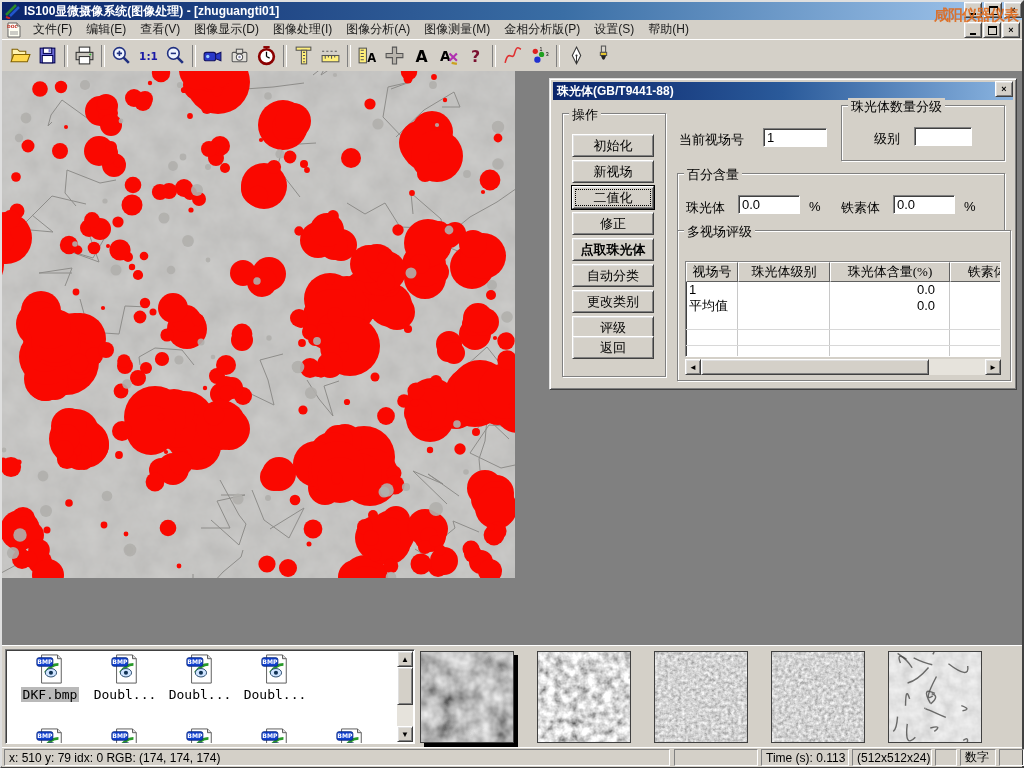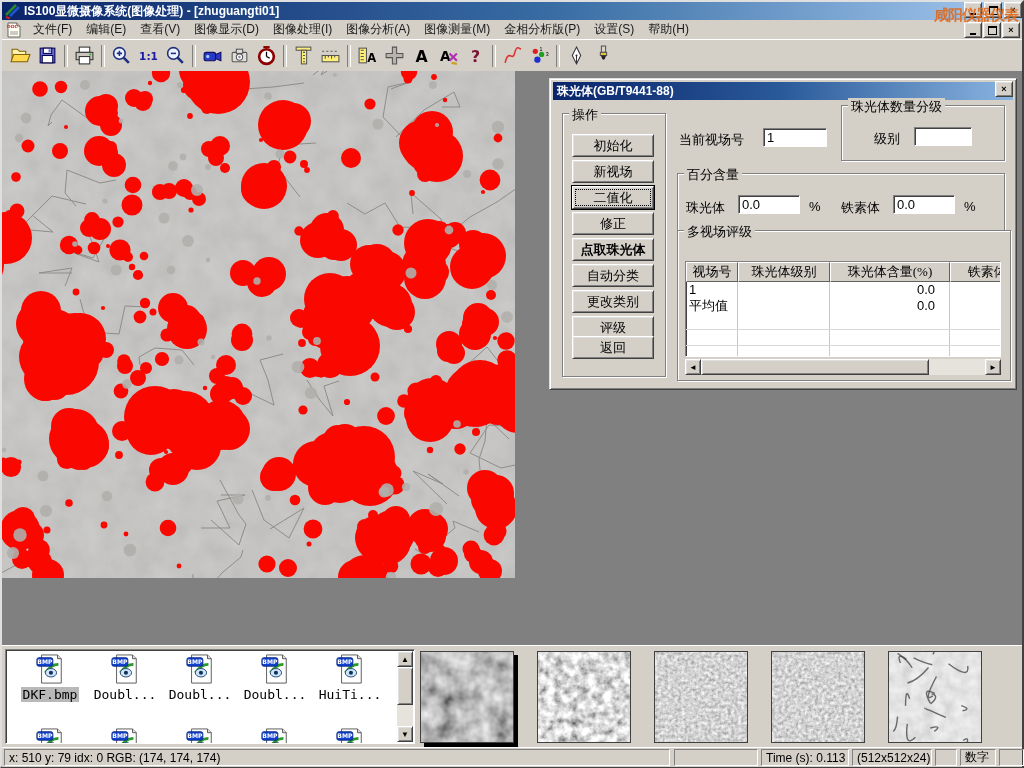--- a/index.html
+++ b/index.html
@@ -871,29 +871,20 @@
         </svg><br><span class="fname">Doubl...</span></div>
       <div class="fitem" style="left: 233px; top: 4px;"><svg width="32" height="30" viewBox="0 0 32 32">
           <path d="M7 1 h17 l4 4 v26 H7 Z" fill="#fff" stroke="#555"></path>
           <path d="M24 1 v4 h4" fill="#ddd" stroke="#555"></path>
           <path d="M11 20 q6 -9 14 -9" fill="none" stroke="#2a9a2a" stroke-width="3"></path>
           <ellipse cx="17" cy="20" rx="6" ry="4.5" fill="#cfe4ff" stroke="#246"></ellipse>
           <circle cx="17" cy="20" r="2.2" fill="#135"></circle>
           <rect x="2" y="4" width="17" height="9" rx="2" fill="#1141d0" stroke="#0a2a80"></rect>
           <text x="10.5" y="11" font-size="6.5" font-weight="bold" fill="#fff" text-anchor="middle" font-family="DejaVu Sans">BMP</text>
         </svg><br><span class="fname">Doubl...</span></div>
-      <div class="fitem" style="left: 308px; top: 4px;"><svg width="32" height="30" viewBox="0 0 32 32">
-          <path d="M7 1 h17 l4 4 v26 H7 Z" fill="#fff" stroke="#555"></path>
-          <path d="M24 1 v4 h4" fill="#ddd" stroke="#555"></path>
-          <path d="M11 20 q6 -9 14 -9" fill="none" stroke="#2a9a2a" stroke-width="3"></path>
-          <ellipse cx="17" cy="20" rx="6" ry="4.5" fill="#cfe4ff" stroke="#246"></ellipse>
-          <circle cx="17" cy="20" r="2.2" fill="#135"></circle>
-          <rect x="2" y="4" width="17" height="9" rx="2" fill="#1141d0" stroke="#0a2a80"></rect>
-          <text x="10.5" y="11" font-size="6.5" font-weight="bold" fill="#fff" text-anchor="middle" font-family="DejaVu Sans">BMP</text>
-        </svg><br><span class="fname">HuiTi...</span></div>
       <div class="fitem" style="left: 8px; top: 78px;"><svg width="32" height="30" viewBox="0 0 32 32">
           <path d="M7 1 h17 l4 4 v26 H7 Z" fill="#fff" stroke="#555"></path>
           <path d="M24 1 v4 h4" fill="#ddd" stroke="#555"></path>
           <path d="M11 20 q6 -9 14 -9" fill="none" stroke="#2a9a2a" stroke-width="3"></path>
           <ellipse cx="17" cy="20" rx="6" ry="4.5" fill="#cfe4ff" stroke="#246"></ellipse>
           <circle cx="17" cy="20" r="2.2" fill="#135"></circle>
           <rect x="2" y="4" width="17" height="9" rx="2" fill="#1141d0" stroke="#0a2a80"></rect>
           <text x="10.5" y="11" font-size="6.5" font-weight="bold" fill="#fff" text-anchor="middle" font-family="DejaVu Sans">BMP</text>
         </svg></div>
       <div class="fitem" style="left: 83px; top: 78px;"><svg width="32" height="30" viewBox="0 0 32 32">

